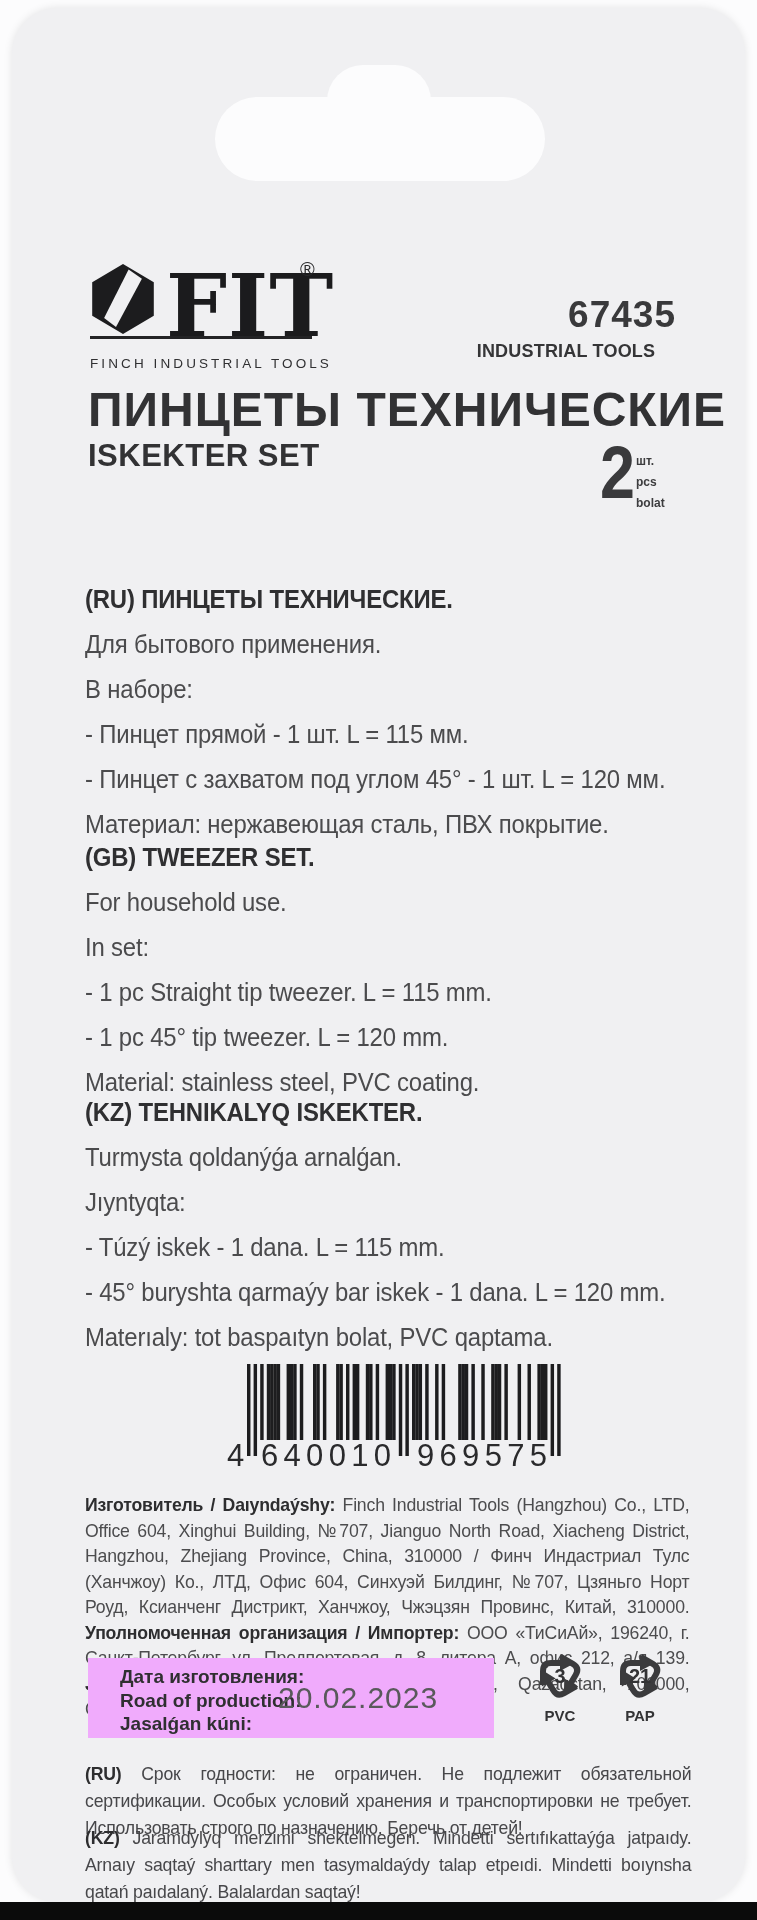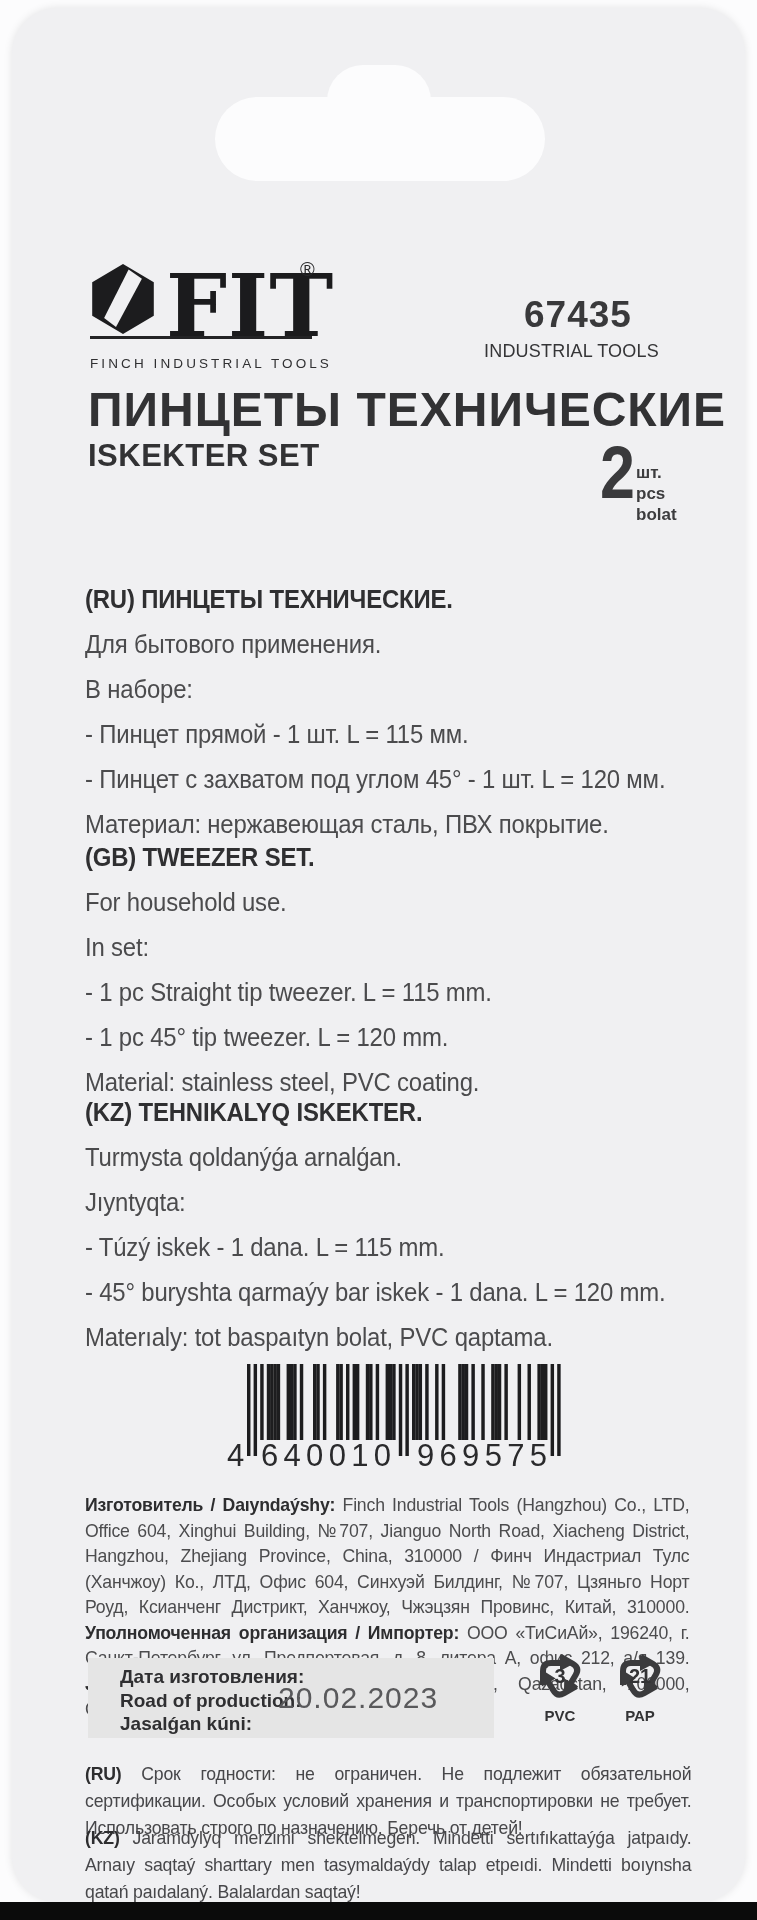--- a/index.html
+++ b/index.html
@@ -9,38 +9,38 @@
         border-radius:46px;box-shadow:0 0 8px rgba(0,0,0,.10);}
   .bottom-bar{position:absolute;left:0;top:1902px;width:757px;height:18px;background:#0b0b0b;}
   .slot{position:absolute;left:215px;top:97px;width:330px;height:84px;background:#fcfcfd;border-radius:42px;}
   .slot::before{content:"";position:absolute;left:112px;top:-32px;width:104px;height:72px;background:#fcfcfd;border-radius:52px;}
   .hex{position:absolute;left:88px;top:260px;width:70px;height:78px;}
   .fit{position:absolute;left:166px;top:263px;font-family:"DejaVu Serif",serif;font-weight:bold;
        font-size:86px;line-height:1;color:#1b1b1d;letter-spacing:1px;}
   .reg{position:absolute;left:300px;top:258px;font-size:20px;color:#2a2a2c;}
   .brand-rule{position:absolute;left:90px;top:336px;width:222px;height:3px;background:#232325;}
   .brand-sub{position:absolute;left:90px;top:356px;font-size:13.5px;letter-spacing:3.1px;font-weight:500;color:#303032;white-space:nowrap;}
-  .sku{position:absolute;left:480px;top:294px;width:196px;text-align:center;font-size:37px;font-weight:600;letter-spacing:1px;color:#39393b;}
-  .sku-sub{position:absolute;left:484px;top:341px;width:196px;text-align:left;font-size:18px;font-weight:normal;letter-spacing:.2px;color:#353537;}
+  .sku{position:absolute;left:480px;top:294px;width:196px;text-align:right;font-size:37px;font-weight:600;letter-spacing:1px;color:#39393b;}
+  .sku-sub{position:absolute;left:468px;top:341px;width:196px;text-align:center;font-size:18px;font-weight:bold;letter-spacing:.2px;color:#353537;}
   .title{position:absolute;left:88px;top:382px;font-size:48px;font-weight:bold;letter-spacing:1px;color:#323234;white-space:nowrap;}
   .subtitle{position:absolute;left:88px;top:438px;font-size:31px;font-weight:bold;letter-spacing:.5px;color:#323234;}
   .qty-num{position:absolute;left:600px;top:436px;font-size:74px;font-weight:bold;line-height:1;color:#3a3a3c;
            transform:scaleX(.85);transform-origin:0 0;}
-  .qty-units{position:absolute;left:636px;top:462px;font-size:17px;font-weight:600;line-height:21px;color:#3c3c3e;}
+  .qty-units{position:absolute;left:636px;top:451px;font-size:12px;font-weight:600;line-height:21px;color:#3c3c3e;}
   .section{position:absolute;left:85px;width:670px;font-size:26px;line-height:45px;letter-spacing:-.2px;color:#4b4b4d;
            transform:scaleX(.92);transform-origin:0 0;white-space:nowrap;}
   .section .hd{font-weight:bold;color:#2f2f31;}
   .sec-ru{top:577px;} .sec-gb{top:835px;} .sec-kz{top:1090px;}
   .barcode{position:absolute;left:205px;top:1362px;width:370px;height:110px;}
   .barcode rect{fill:#1d1d1f;}
   .barcode text{font-family:"Liberation Sans",sans-serif;fill:#2a2a2c;}
   .legal{position:absolute;left:85px;top:1492px;width:650px;font-size:19px;line-height:25.5px;text-align:justify;
          letter-spacing:-.2px;color:#4c4c4e;transform:scaleX(.93);transform-origin:0 0;}
   .legal b{color:#2d2d2f;}
-  .datebox{position:absolute;left:88px;top:1658px;width:406px;height:80px;background:#e5e5e5;}
+  .datebox{position:absolute;left:88px;top:1658px;width:406px;height:80px;background:#f0abfc;}
   .datebox .labels{position:absolute;left:32px;top:7px;font-size:19px;font-weight:bold;line-height:23.5px;color:#2f2f31;}
   .datebox .value{position:absolute;left:190px;top:23px;font-size:30px;letter-spacing:1px;color:#59595b;}
   .recycle{position:absolute;top:1640px;width:64px;height:84px;}
   .rec-pvc{left:528px;} .rec-pap{left:608px;}
   .note{position:absolute;left:85px;width:652px;font-size:19px;line-height:27px;text-align:justify;
         letter-spacing:-.2px;color:#47474a;transform:scaleX(.93);transform-origin:0 0;}
   .note b{color:#2d2d2f;}
   .note-ru{top:1760px;} .note-kz{top:1824px;}
 </style>
 </head>

